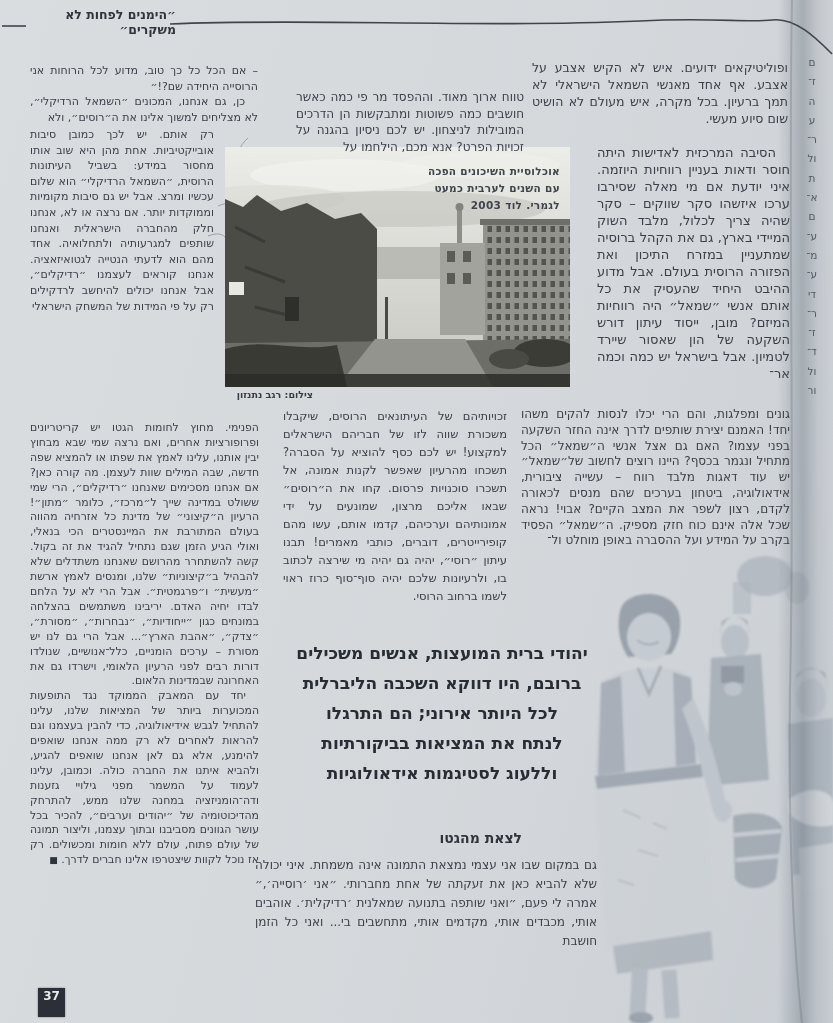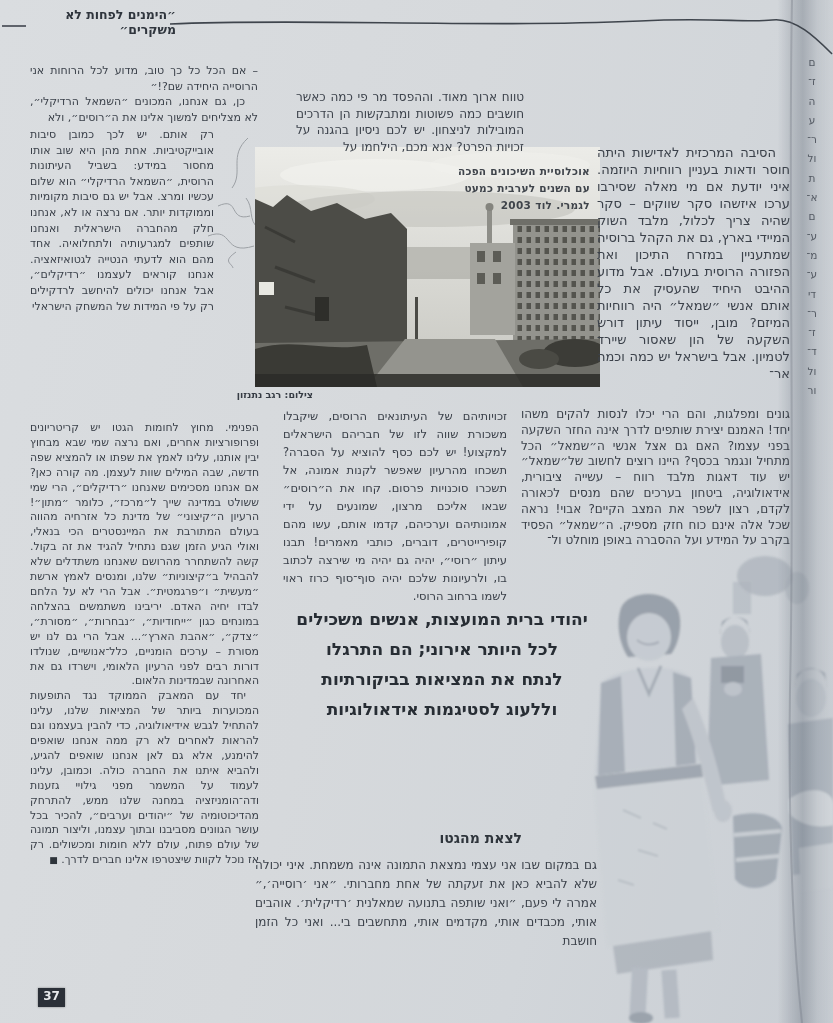--- a/index.html
+++ b/index.html
@@ -20,28 +20,28 @@
   .col4b{ font-size:13px; line-height:17px; }
   .col4b p{text-indent:14px;}
   .col4c{ font-size:12px; line-height:15.8px; }
   .midbelow{ font-size:11.5px; line-height:18px; }
   .pullquote{
     z-index:3; text-align:center; font-weight:bold; font-size:17px; line-height:30px;
     color:#272d34;
   }
   .section-heading{ font-weight:bold; font-size:14px; color:#2e343b; text-align:right; z-index:3;}
   .outro{ font-size:12px; line-height:19px; }
-  .photo-wrap{ z-index:2;margin-left:30px; }
+  .photo-wrap{ z-index:2; }
   .photo-overlay{
     position:absolute; top:16px; right:10px; text-align:right; direction:rtl;
     font-weight:bold; font-size:10.5px; line-height:17px; color:#3f444b; letter-spacing:.3px;
   }
   .photo-credit{ font-weight:bold; font-size:9.5px; color:#363c44; z-index:3; }
   .pagenum{
-    z-index:6; width:27px; height:19px; background:#2b3038; color:#e8eaec;
+    z-index:6; width:27px; height:29px; background:#2b3038; color:#e8eaec;
     font-weight:bold; font-size:12px; text-align:center; line-height:17px;
     box-shadow:0 0 2px rgba(0,0,0,.4);
   }
   .endmark{ font-size:9px; color:#2e343b; }
   .gutter{ z-index:5; width:30px; text-align:center; }
   .gutter div{ height:19.3px; font-size:10.5px; color:rgba(56,62,72,.8); }
   .curl{
     z-index:2; pointer-events:none; left:778px; top:0; width:55px; height:1023px;
     background:linear-gradient(90deg,
       rgba(140,148,158,0) 0%,
@@ -160,20 +160,23 @@
       <path d="M20,108 C46,98 34,128 66,118"></path>
       <path d="M48,124 C28,138 56,134 40,150"></path>
       <path d="M58,70 C66,80 60,92 70,100"></path>
     </g>
   </svg>
 
   <div class="abs tx mid-top" style="left:296px; top:64px; width:228px;margin-top:25px;">
     <p>טווח ארוך מאוד. וההפסד מר פי כמה כאשר חושבים כמה פשוטות ומתבקשות הן הדרכים המובילות לניצחון. יש לכם ניסיון בהגנה על זכויות הפרט? אנא מכם, הילחמו על</p>
   </div>
 
+  <div class="abs tx col4a" style="left:532px; top:59px; width:256px;">
+    <p>ופוליטיקאים ידועים. איש לא הקיש אצבע על אצבע. אף אחד מאנשי השמאל הישראלי לא תמך ברעיון. בכל מקרה, איש מעולם לא הושיט שום סיוע מעשי.</p>
+  </div>
 
   <div class="abs photo-wrap" style="left:225px; top:147px; width:345px; height:240px;">
     <svg width="345" height="240" viewBox="0 0 345 240">
       <defs>
         <linearGradient id="sky" x1="0" y1="0" x2="0" y2="1">
           <stop offset="0" stop-color="#ecece8"></stop>
           <stop offset="1" stop-color="#c7c7c1"></stop>
         </linearGradient>
         <pattern id="win" width="9" height="11" patternUnits="userSpaceOnUse">
           <rect width="9" height="11" fill="#93938d"></rect>
@@ -224,23 +227,24 @@
   </div>
 
   <div class="abs tx col4c" style="left:521px; top:407px; width:269px;">
     <p>גונים ומפלגות, והם הרי יכלו לנסות להקים משהו יחד! האמנם יצירת שותפים לדרך אינה החזר השקעה בפני עצמו? האם גם אצל אנשי ה״שמאל״ הכל מתחיל ונגמר בכסף? היינו רוצים לחשוב של״שמאל״ יש עוד דאגות מלבד רווח – עשייה ציבורית, אידאולוגיה, ביטחון בערכים שהם מנסים לכאורה לקדם, רצון לשפר את המצב הקיים? אבוי! נראה שכל אלה אינם כוח חזק מספיק. ה״שמאל״ הפסיד בקרב על המידע ועל ההסברה באופן מוחלט ול־</p>
   </div>
 
   <div class="abs tx midbelow" style="left:283px; top:407px; width:224px;">
     <p>זכויותיהם של העיתונאים הרוסים, שיקבלו משכורת שווה לזו של חבריהם הישראלים למקצוע! יש לכם כסף להוציא על הסברה? תשכחו מהרעיון שאפשר לקנות אמונה, אל תשכרו סוכנויות פרסום. קחו את ה״רוסים״ שבאו אליכם מרצון, שמונעים על ידי אמונותיהם וערכיהם, קדמו אותם, עשו מהם קופירייטרים, דוברים, כותבי מאמרים! תבנו עיתון ״רוסי״, יהיה גם יהיה מי שירצה לכתוב בו, ולרעיונות שלכם יהיה סוף־סוף כרוז ראוי לשמו ברחוב הרוסי.</p>
   </div>
 
-  <div class="abs pullquote" style="left:272px; top:604px; width:340px;">
+  <div class="abs pullquote" style="left:272px; top:638px; width:340px;">
 
   <div>יהודי ברית המועצות, אנשים משכילים</div>
+      <div>ברובם, היו דווקא השכבה הליברלית</div>
       <div>לכל היותר אירוני; הם התרגלו</div>
       <div>לנתח את המציאות בביקורתיות</div>
       <div>וללעוג לסטיגמות אידאולוגיות</div>
     </div>
 
   <div class="abs section-heading" style="left:420px; top:830px; width:102px;">לצאת מהגטו</div>
   <div class="abs tx outro" style="left:255px; top:856px; width:342px;">
     <p>גם במקום שבו אני עצמי נמצאת התמונה אינה משמחת. איני יכולה שלא להביא כאן את זעקתה של אחת מחברותי. ״אני ׳רוסייה׳,״ אמרה לי פעם, ״ואני שותפה בתנועה שמאלנית ׳רדיקלית׳. אוהבים אותי, מכבדים אותי, מקדמים אותי, מתחשבים בי... ואני כל הזמן חושבת</p>
   </div>
 

